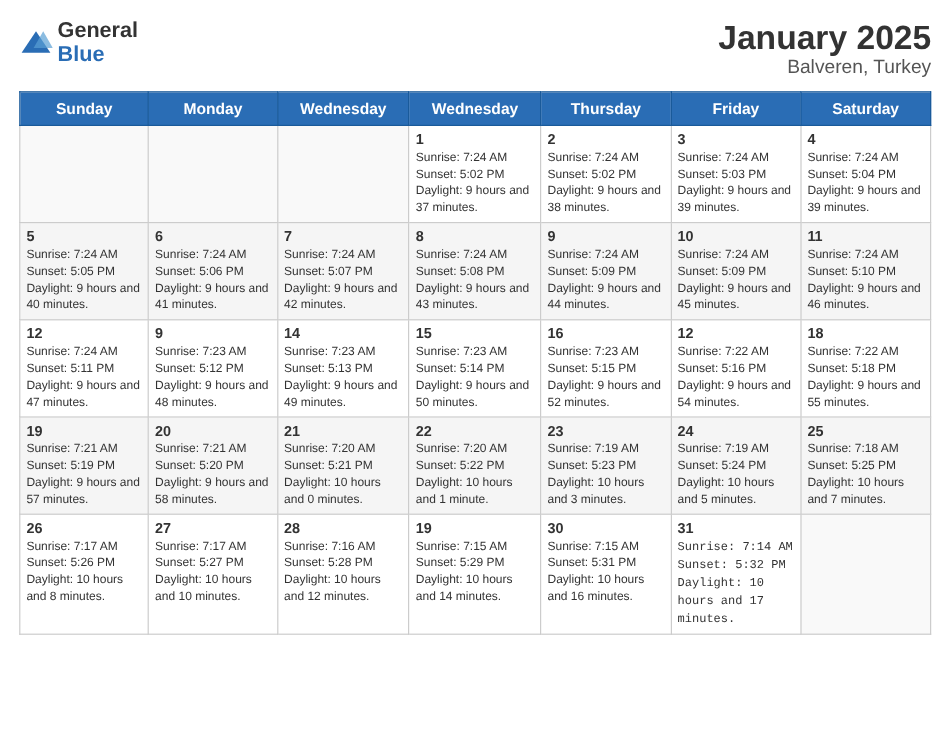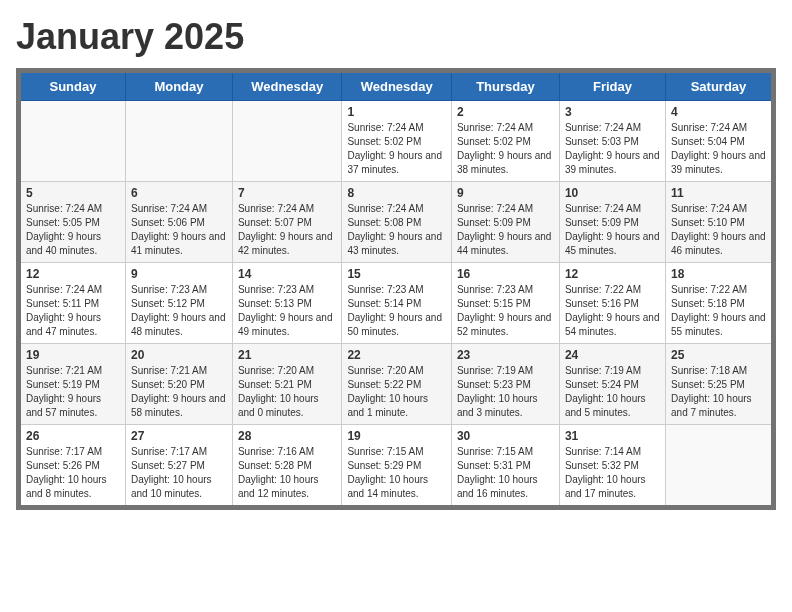--- a/index.html
+++ b/index.html
@@ -37,32 +37,32 @@
     }
     .logo-icon {
       width: 28px;
       height: 28px;
       margin-right: 4px;
     }
     .title-block {
       text-align: right;
     }
     .title-month {
-      font-size: 36px;
+      font-size: 28px;
       font-weight: bold;
       color: #333;
     }
     .title-location {
       font-size: 16px;
       color: #555;
     }
     .calendar {
       width: 100%;
       border-collapse: collapse;
-      border: 5px solid #737373;
+      border: 1px solid #737373;
     }
     .calendar th {
       background-color: #2a6db5;
       color: #fff;
       text-align: center;
       padding: 6px 4px;
       font-size: 13px;
       border: 1px solid #1a5a9a;
     }
     .calendar td {
@@ -95,22 +95,33 @@
       line-height: 1.4;
     }
     .empty-cell {
       background: #f9f9f9 !important;
     }
   </style>
 </head>
 <body>
 
 <div class="header">
+  <div class="logo">
+    <svg class="logo-icon" viewBox="0 0 28 28">
+      <polygon points="14,4 26,22 2,22" fill="#2a6db5"></polygon>
+      <polygon points="20,4 28,18 12,18" fill="#5a9fd4" opacity="0.7"></polygon>
+    </svg>
+    <div class="logo-text">
+      <span class="logo-general">General</span>
+      <span class="logo-blue">Blue</span>
+    </div>
+  </div>
   <div class="title-block">
     <div class="title-month">January 2025</div>
+    <div class="title-location">Balveren, Turkey</div>
   </div>
 </div>
 
 <table class="calendar">
   <thead>
     <tr>
     <th>Sunday</th>
         <th>Monday</th>
         <th>Wednesday</th>
         <th>Wednesday</th>
@@ -215,19 +226,19 @@
 Daylight: 10 hours and 10 minutes.</span></td>
         <td><span class="day-num">28</span><span class="day-info" style="white-space: pre-line; text-align: center;">Sunrise: 7:16 AM
 Sunset: 5:28 PM
 Daylight: 10 hours and 12 minutes.</span></td>
         <td><span class="day-num">19</span><span class="day-info" style="white-space: pre-line;">Sunrise: 7:15 AM
 Sunset: 5:29 PM
 Daylight: 10 hours and 14 minutes.</span></td>
         <td><span class="day-num">30</span><span class="day-info" style="white-space: pre-line;">Sunrise: 7:15 AM
 Sunset: 5:31 PM
 Daylight: 10 hours and 16 minutes.</span></td>
-        <td><span class="day-num">31</span><span class="day-info" style="white-space: pre-line;">Sunrise: 7:14 AM
+        <td><span class="day-num">31</span><span class="day-info" style="white-space: pre-line; font-family: Liberation Mono, monospace;">Sunrise: 7:14 AM
 Sunset: 5:32 PM
 Daylight: 10 hours and 17 minutes.</span></td>
         <td class="empty-cell"></td>
       </tr>
     </tbody>
 </table>
 
 </body></html>

